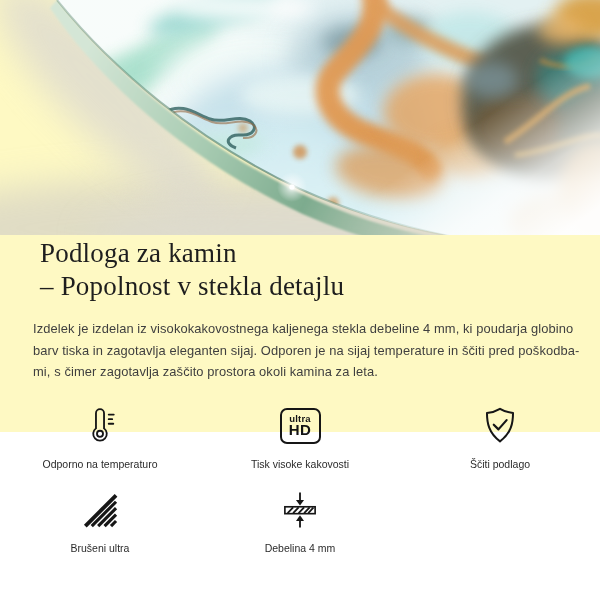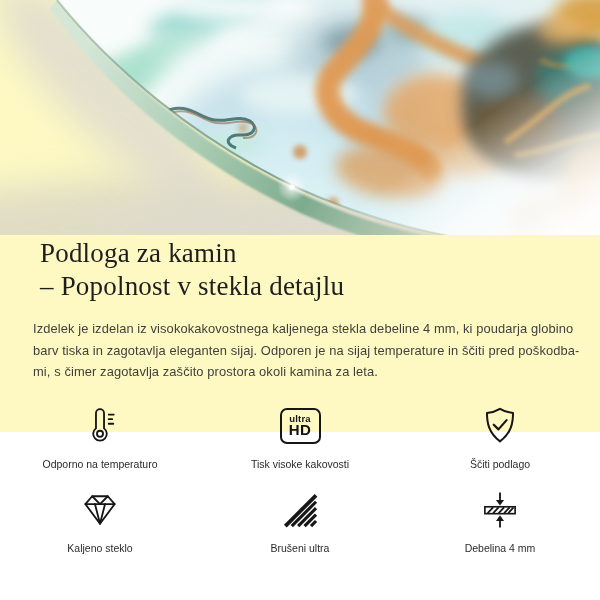--- a/index.html
+++ b/index.html
@@ -201,31 +201,20 @@
     <div class="feature">
       <div class="icon-slot">
         <svg width="44" height="44" viewBox="0 0 48 48" fill="none" stroke="#161616">
           <path d="M24,5.2 C20,7.6 14.2,9.3 9.8,9.8 C9.8,20.5 11.6,31.6 24,40.8 C36.4,31.6 38.2,20.5 38.2,9.8 C33.8,9.3 28,7.6 24,5.2 Z" stroke-width="2.2" stroke-linejoin="round"></path>
           <path d="M17.2,22.6 L22.3,27.7 L31.2,17.6" stroke-width="2.4" stroke-linecap="round" stroke-linejoin="round"></path>
         </svg>
       </div>
       <div class="f-label">Ščiti podlago</div>
     </div>
 
-    <div class="feature">
-      <div class="icon-slot">
-        <svg width="44" height="44" viewBox="0 0 48 48" fill="none" stroke="#161616" stroke-width="2" stroke-linejoin="round" stroke-linecap="round">
-          <path d="M15.5,9 H32.5 L40,17.5 L24,39 L8,17.5 Z"></path>
-          <path d="M8,17.5 H40"></path>
-          <path d="M15.5,9 L24,17.5 L32.5,9"></path>
-          <path d="M18.5,17.5 L24,39 L29.5,17.5"></path>
-        </svg>
-      </div>
-      <div class="f-label">Kaljeno steklo</div>
-    </div>
 
     <div class="feature">
       <div class="icon-slot">
         <svg width="44" height="44" viewBox="0 0 48 48" fill="none" stroke="#161616">
           <line x1="8" y1="41.5" x2="41.5" y2="8" stroke-width="4.2"></line>
           <line x1="15" y1="41.5" x2="41.5" y2="15" stroke-width="3.4"></line>
           <line x1="22" y1="41.5" x2="41.5" y2="22" stroke-width="3.4"></line>
           <line x1="29" y1="41.5" x2="41.5" y2="29" stroke-width="3.4"></line>
           <line x1="36" y1="41.5" x2="41.5" y2="36" stroke-width="3.4"></line>
         </svg>

